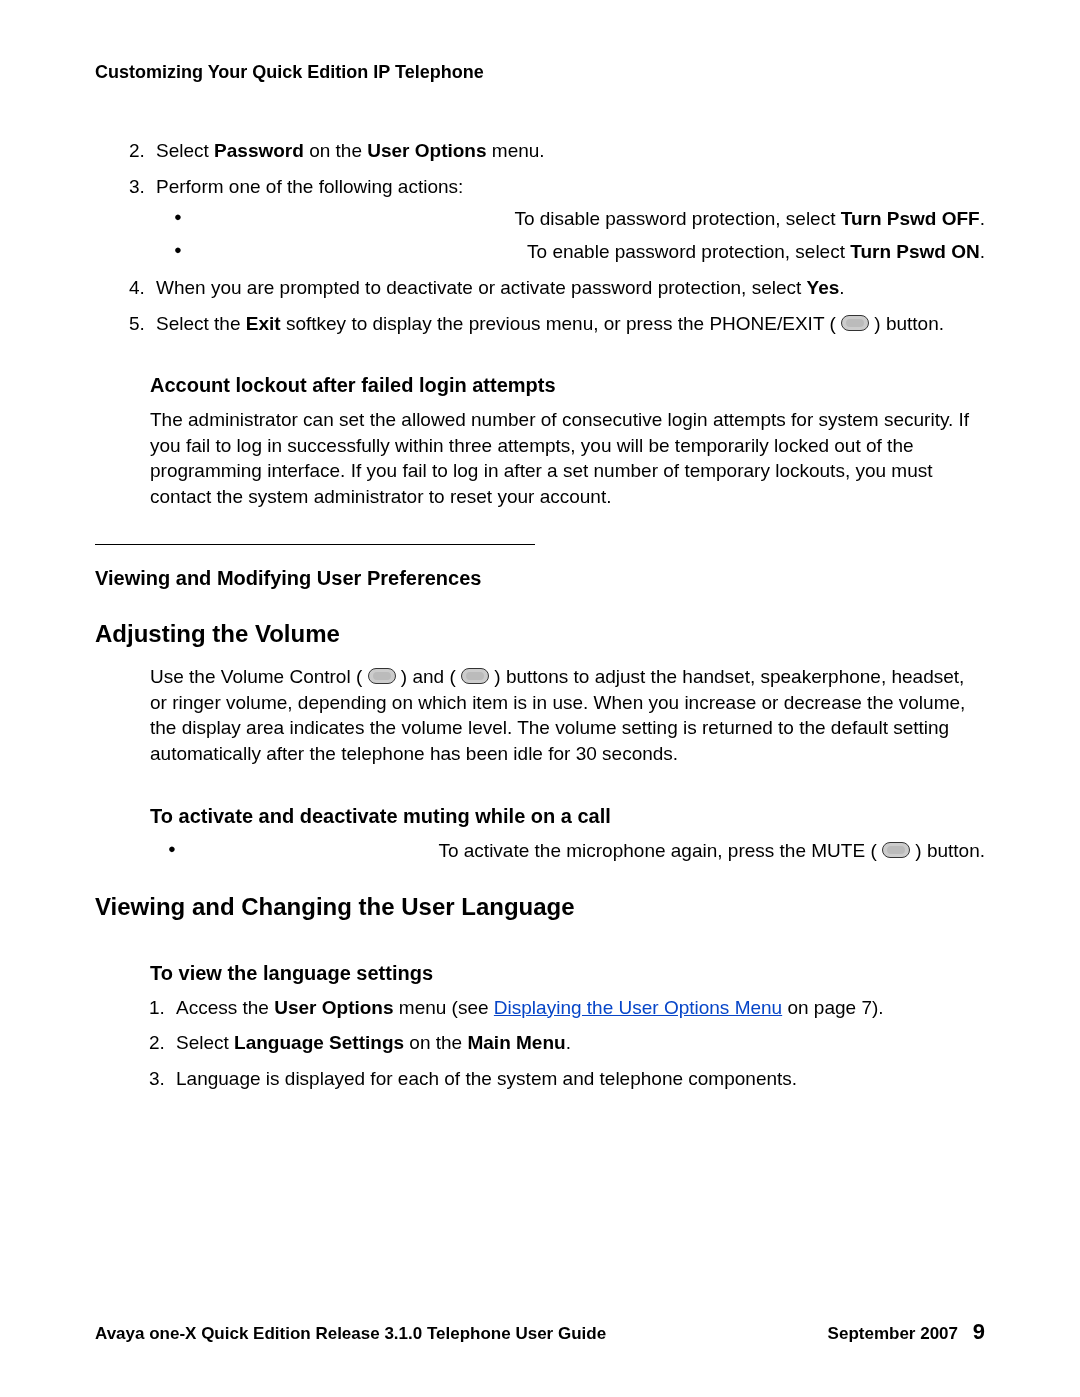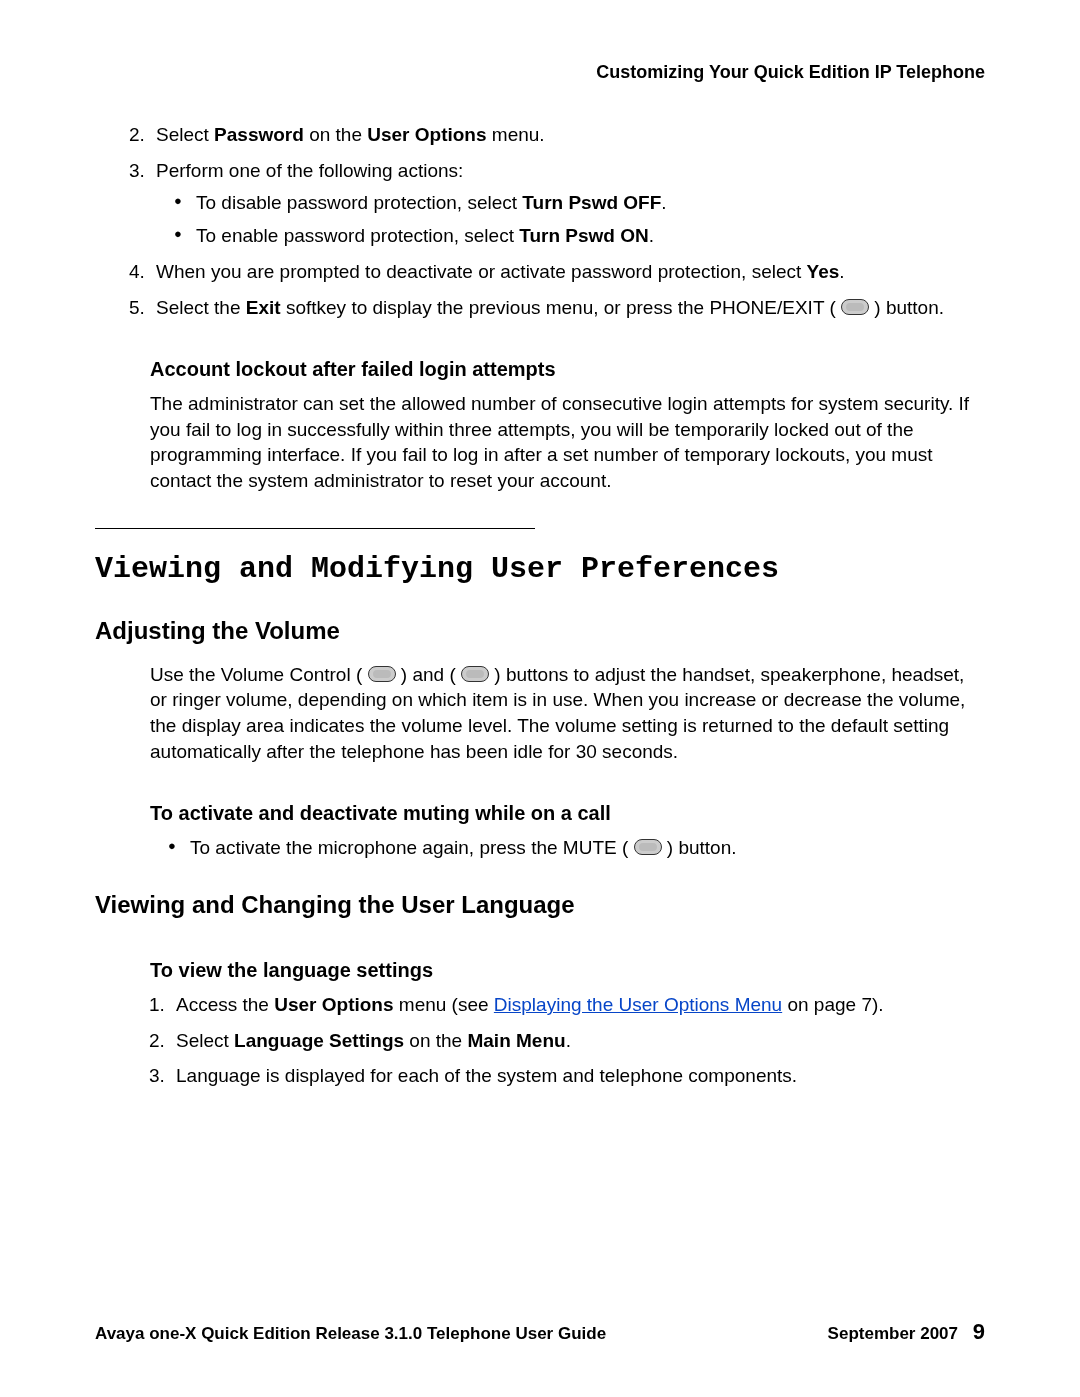--- a/index.html
+++ b/index.html
@@ -12,37 +12,38 @@
   .page {
     width: 1080px;
     height: 1397px;
     padding: 60px 95px 50px 95px;
     box-sizing: border-box;
     position: relative;
     font-size: 19px;
     line-height: 1.35;
   }
   .running-header {
-    text-align: right;
+    text-align: left;
     font-weight: bold;
     font-size: 18px;
-    margin-bottom: 38px;
+    margin-bottom: 54px;
   }
   ol.numbered {
     margin: 0 0 0 55px;
     padding: 0;
   }
   ol.numbered > li {
     padding-left: 6px;
     margin-bottom: 10px;
   }
   ul.bullets {
     list-style: none;
     margin: 6px 0 6px 18px;
     padding: 0;
+    text-align: right;
   }
   ul.bullets > li {
     position: relative;
     padding-left: 22px;
     margin-bottom: 8px;
   }
   ul.bullets > li::before {
     content: "●";
     position: absolute;
     left: 0;
@@ -60,24 +61,23 @@
     margin-left: 55px;
     margin-bottom: 10px;
   }
   .hr-short {
     border: none;
     border-top: 1.5px solid #000;
     width: 440px;
     margin: 34px 0 20px 0;
   }
   h1.section {
-    font-size: 30px;
+    font-size: 20px;
     font-weight: bold;
     margin: 0 0 26px 0;
-    font-family: Liberation Mono, monospace;
   }
   h2.subsection {
     font-size: 24px;
     font-weight: bold;
     margin: 0 0 14px 0;
   }
   .footer {
     position: absolute;
     bottom: 50px;
     left: 95px;

